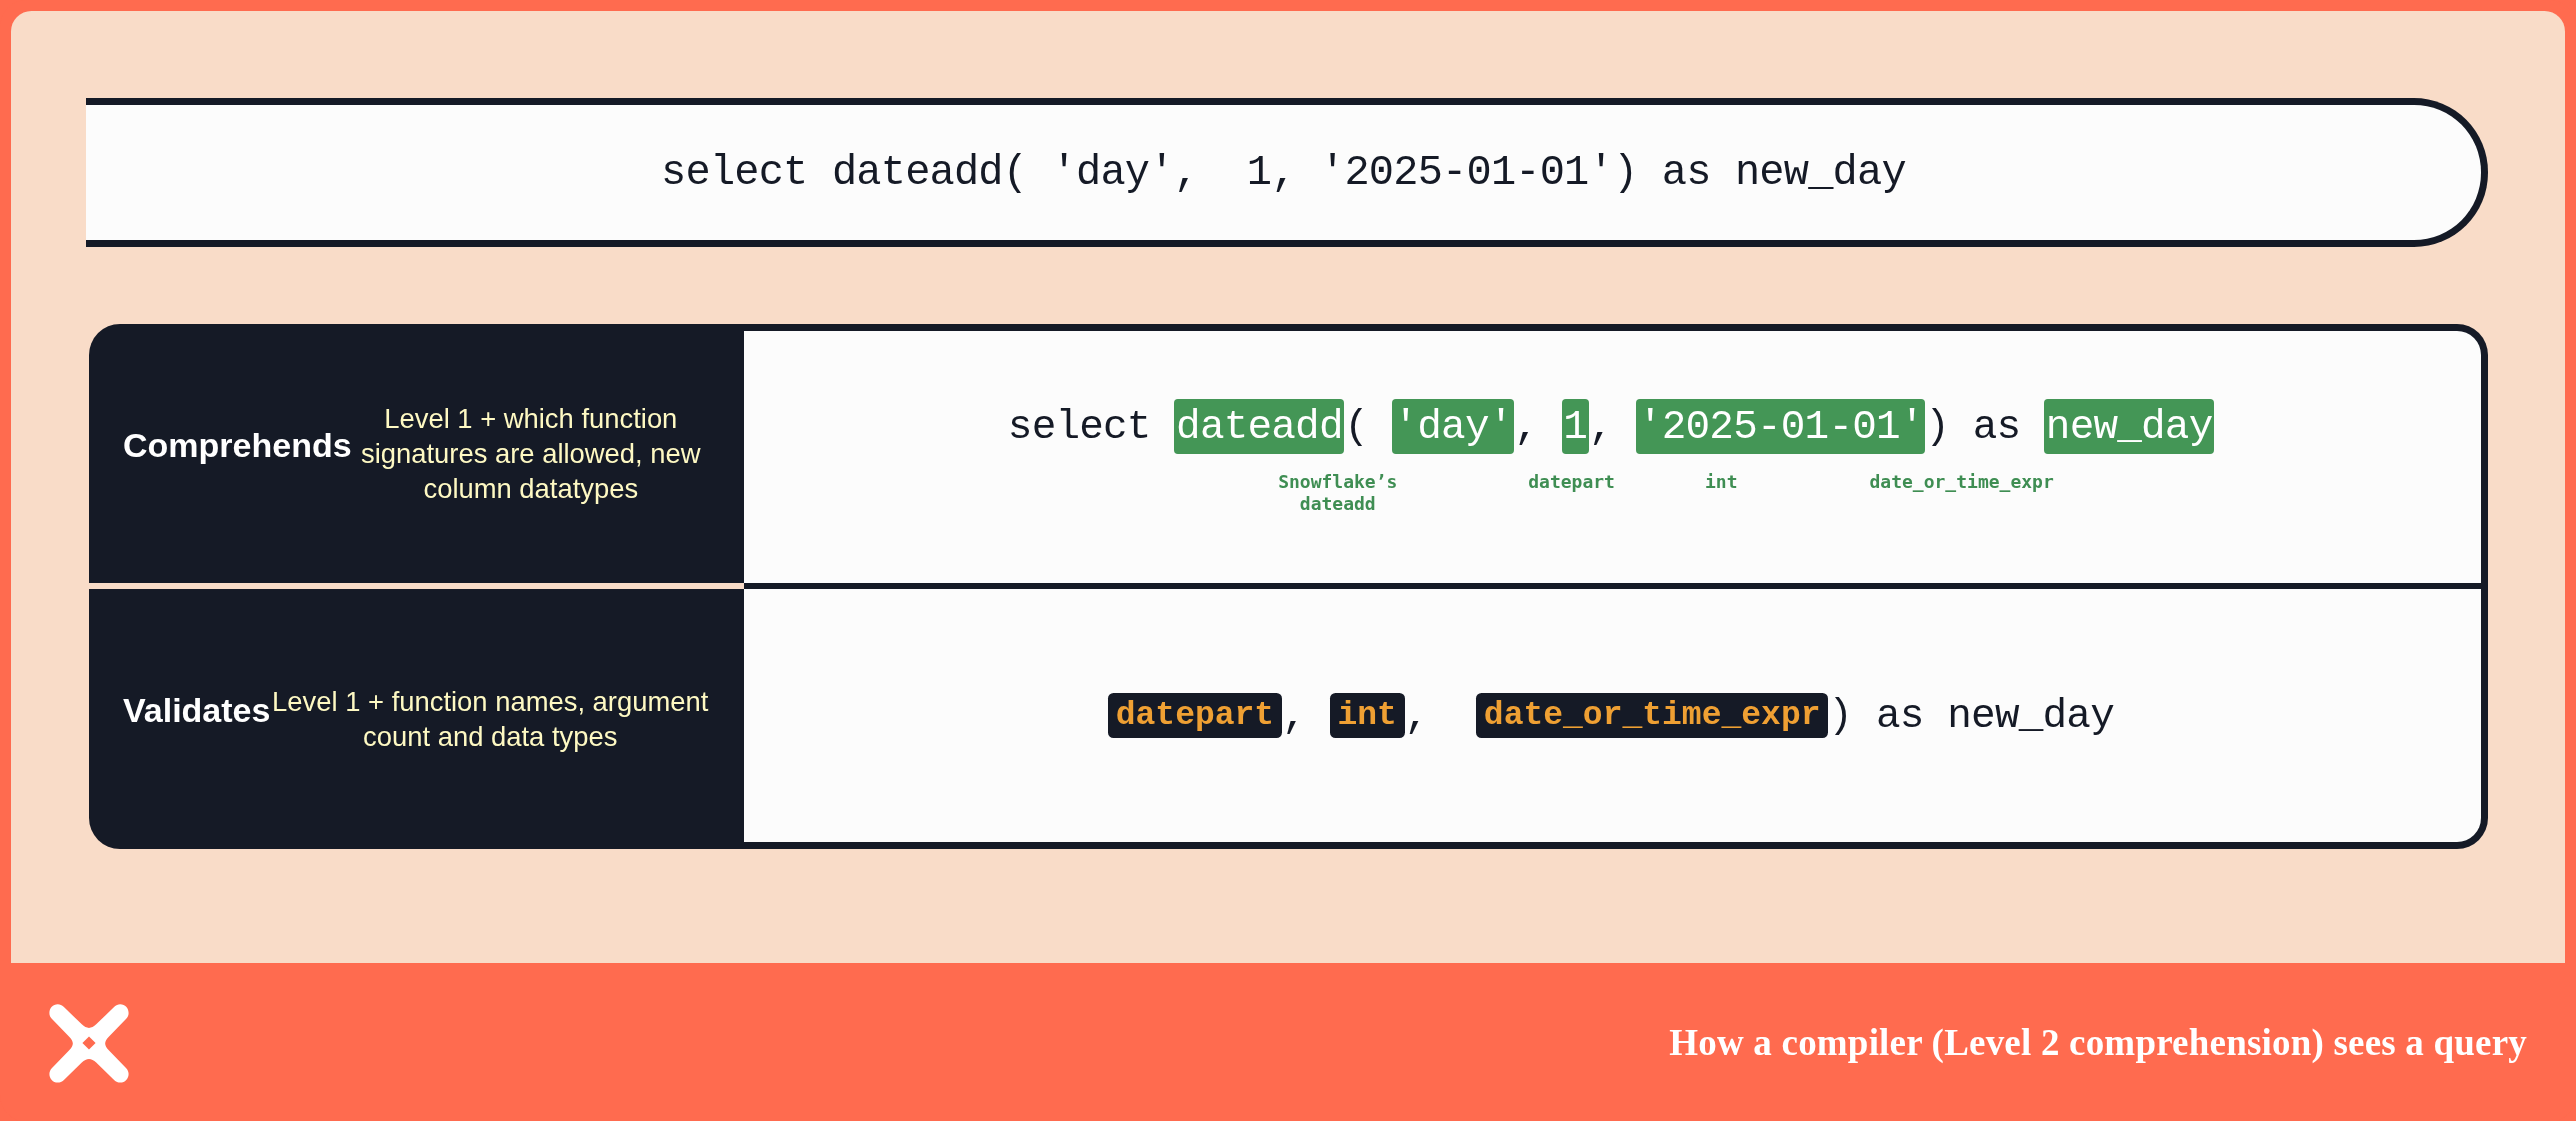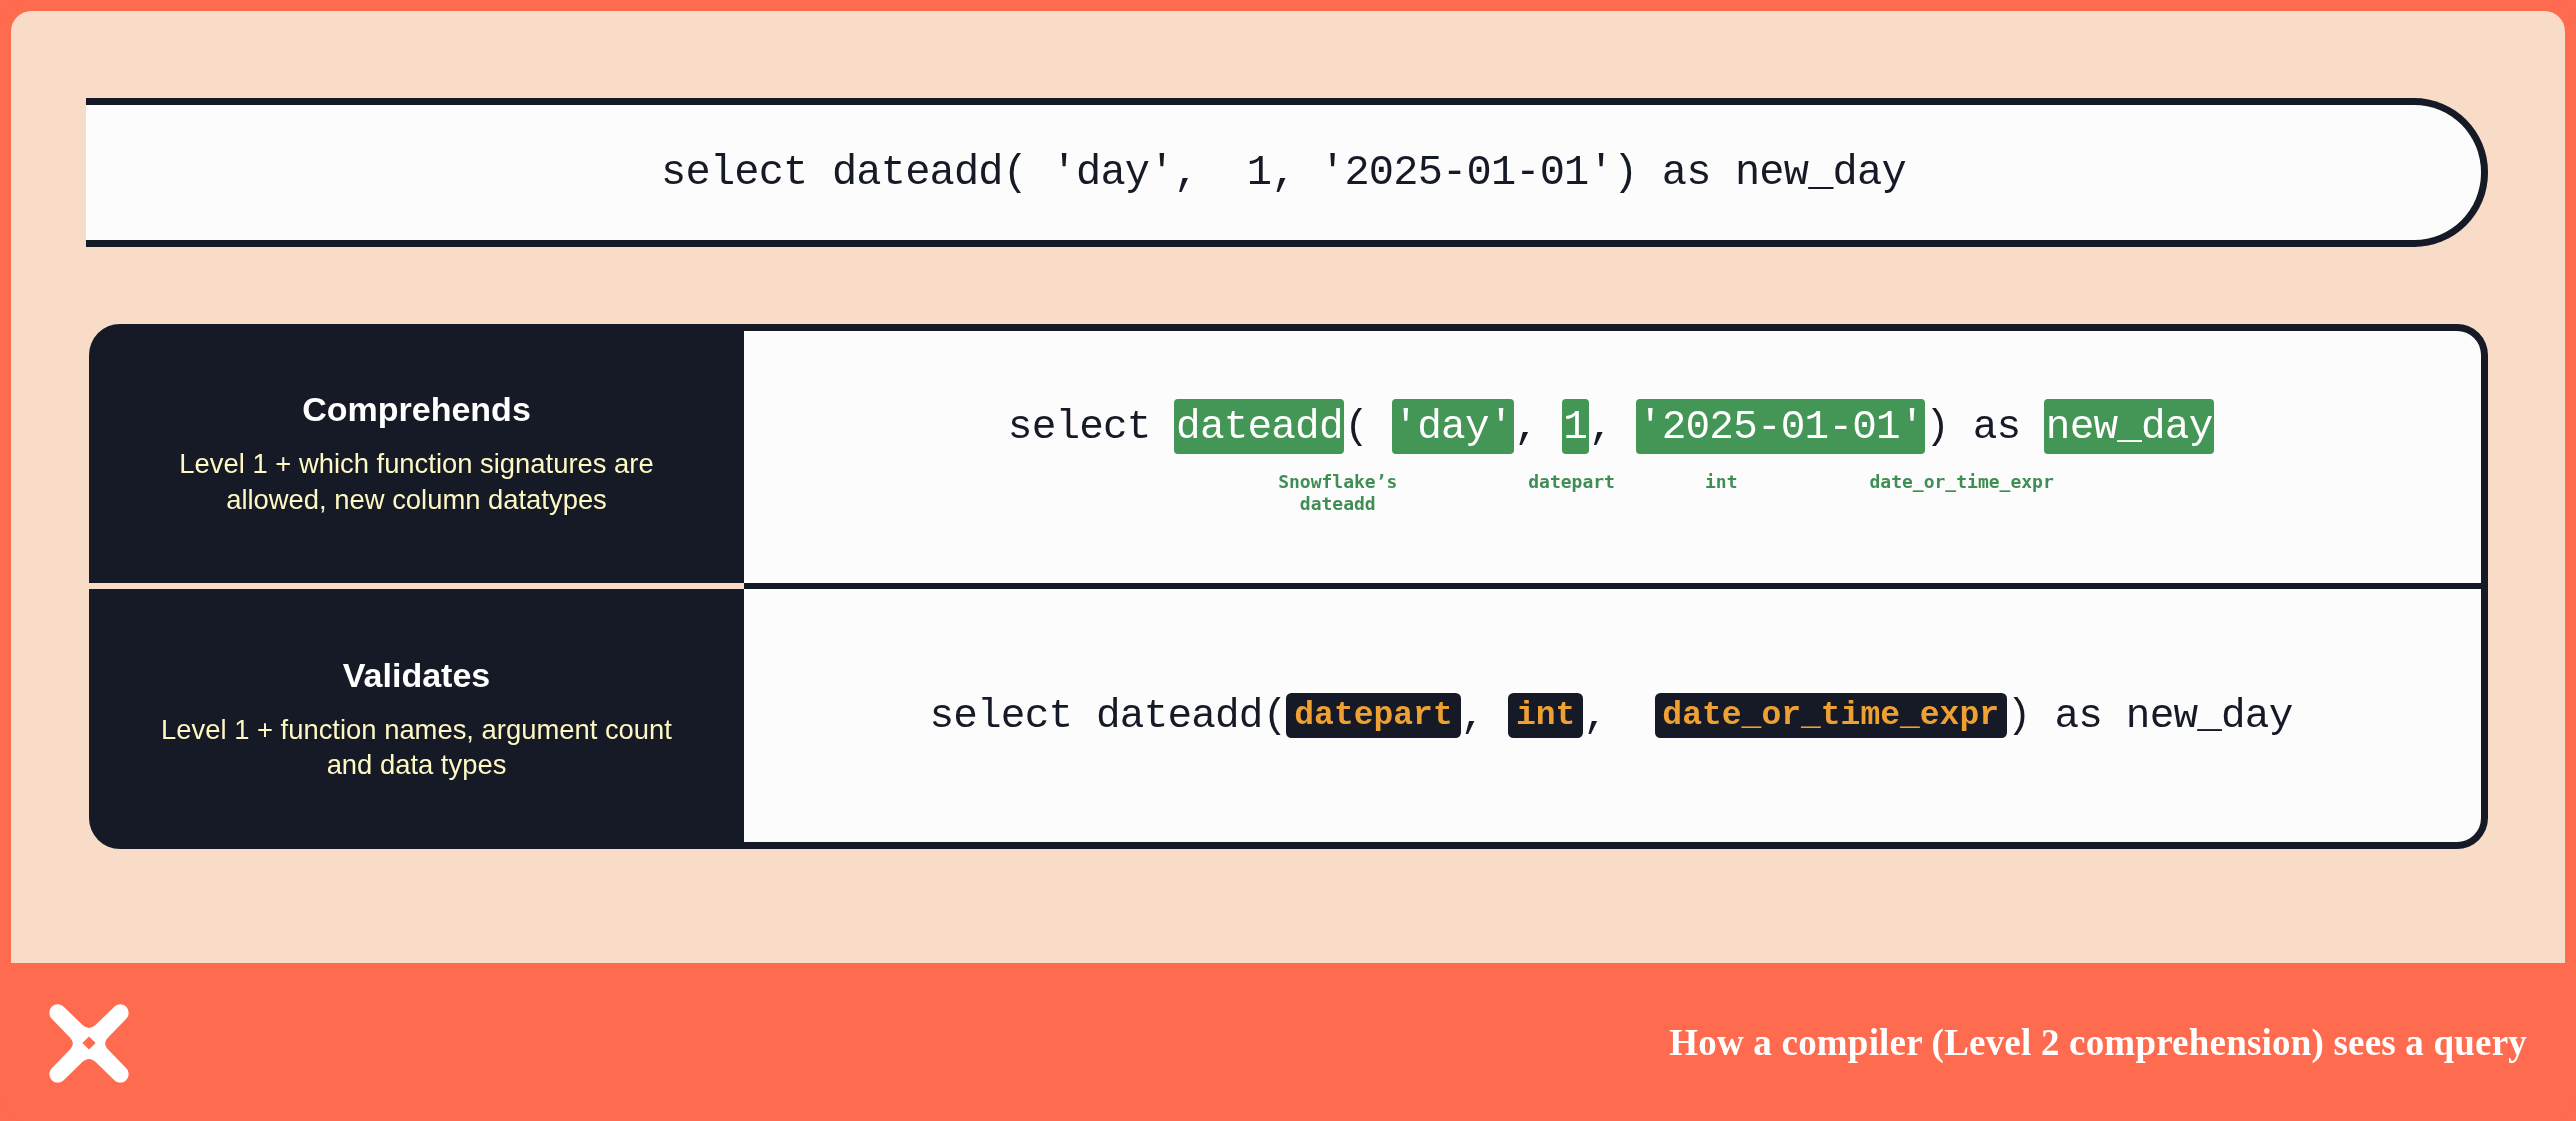--- a/index.html
+++ b/index.html
@@ -87,21 +87,21 @@
     display: flex;
     align-items: stretch;
   }
   #row-comprehends { top: 0;    height: 259px; }
   #row-validates   { top: 265px; height: 260px; }
 
   .row-label {
     flex: 0 0 655px;
     background: #151A26;
     display: flex;
-    flex-direction: column;
+    flex-direction: row;
     align-items: center;
     justify-content: center;
     text-align: center;
     padding: 0 34px;
     z-index: 3;
   }
   #row-comprehends .row-label { border-radius: 31px 0 0 0; }
   #row-validates   .row-label { border-radius: 0 0 0 31px; }
 
   .row-label .title {
@@ -265,21 +265,21 @@
 
       <div id="row-divider"></div>
 
       <div class="card-row" id="row-validates">
         <div class="row-label">
           <div class="title">Validates</div>
           <div class="sub">Level 1 + function names, argument count and data types</div>
         </div>
         <div class="row-code">
           <div class="code code-line">
-            <span>select dateadd(</span><span class="hl-dark">datepart</span><span>, </span><span class="hl-dark">int</span><span>,  </span><span class="hl-dark">date_or_time_expr</span><span>) as new_day</span>
+            <span class="hl-dark">datepart</span><span>, </span><span class="hl-dark">int</span><span>,  </span><span class="hl-dark">date_or_time_expr</span><span>) as new_day</span>
           </div>
         </div>
       </div>
 
     </div>
   </div>
 
   <div id="footer">
     <svg id="footer-logo" viewBox="0 0 100 100">
       <path d="M14.5 6 C9 6 5 10.5 5 15.8 C5 18.3 6 20.6 7.7 22.4

